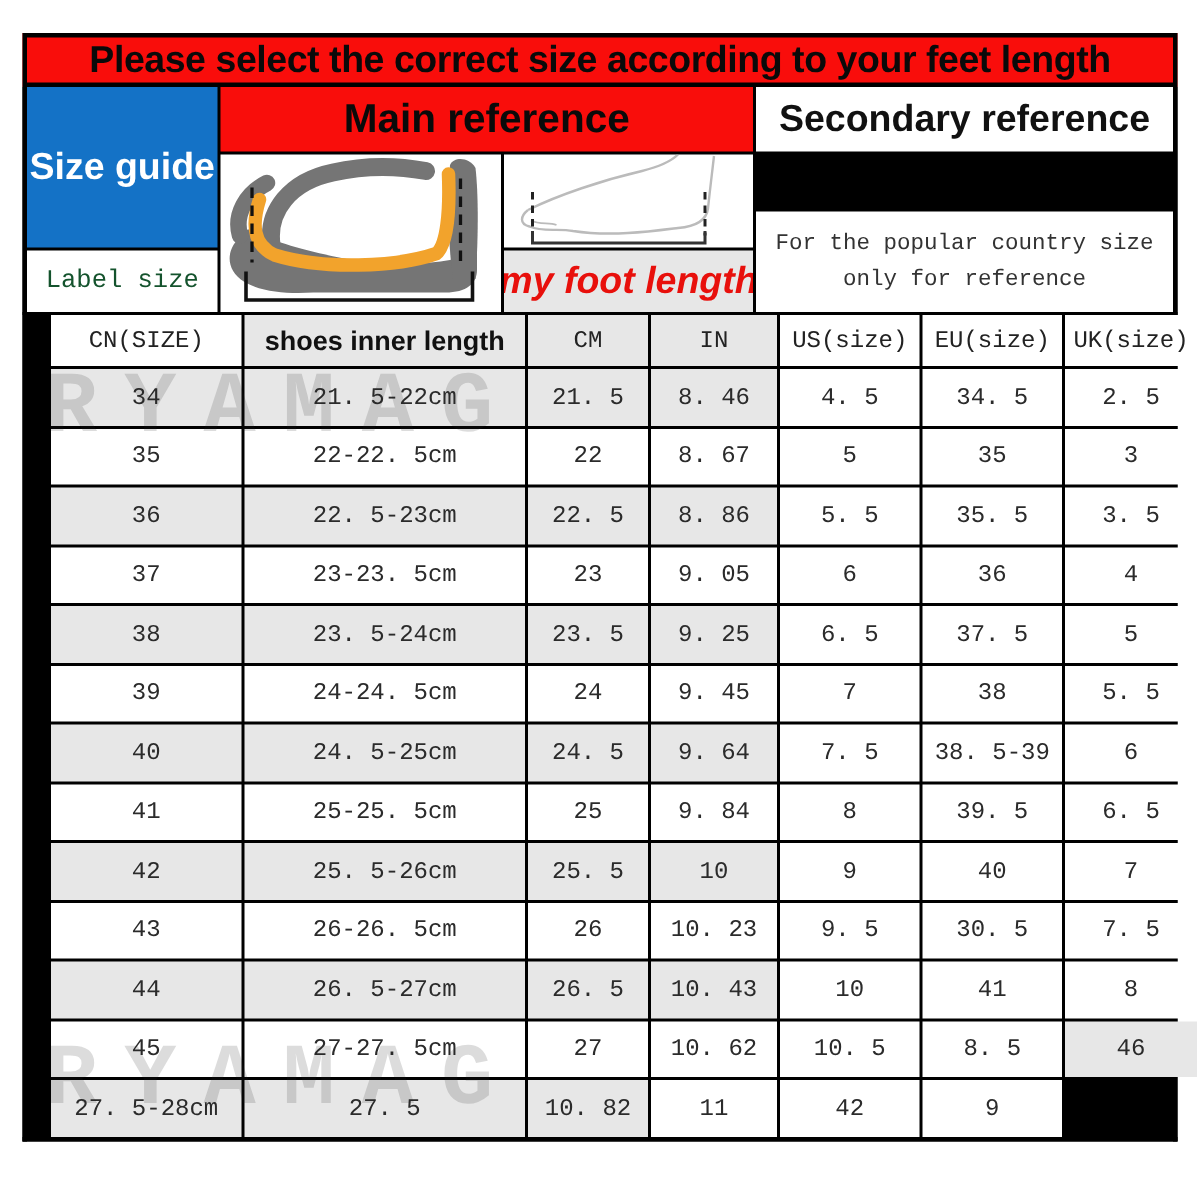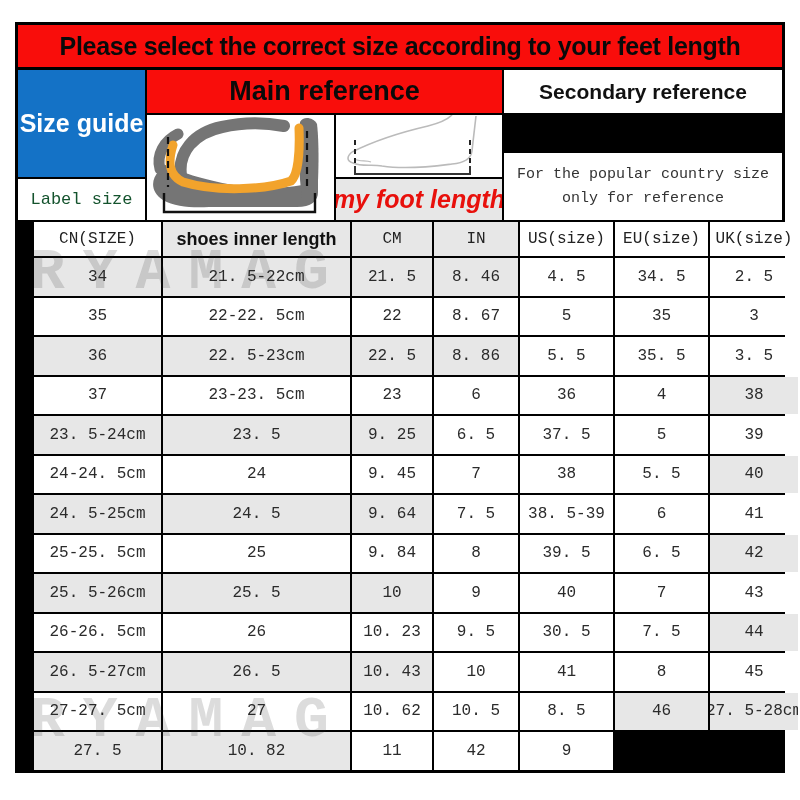--- a/index.html
+++ b/index.html
@@ -4,21 +4,21 @@
 <style>
   html,body{margin:0;padding:0;background:#fff;}
   .page{
     position:relative;width:800px;height:800px;background:#fff;overflow:hidden;
     font-family:"Liberation Mono",monospace;
   }
   .content{position:absolute;left:15px;top:22px;width:770px;z-index:1;}
 
   
   .banner{
-    box-sizing:border-box;height:48px;border:3px solid #000;
+    box-sizing:border-box;height:36px;border:3px solid #000;
     background:var(--banner-red,#F90D0B);
     display:flex;align-items:center;justify-content:center;
     font-family:"Liberation Sans",sans-serif;font-weight:700;font-size:25px;
     letter-spacing:-0.3px;color:#0a0a0a;white-space:nowrap;
   }
 
   
   .header-grid{
     display:grid;
     grid-template-columns:127px 187px 166px 278px;
@@ -31,21 +31,21 @@
     grid-column:1;grid-row:1/3;background:var(--guide-blue,#1472C6);
     color:#fff;font-family:"Liberation Sans",sans-serif;font-weight:700;font-size:25px;
   }
   .label-size{grid-column:1;grid-row:3;font-size:17px;color:#14532d;}
   .main-ref{
     grid-column:2/4;grid-row:1;background:var(--banner-red,#F90D0B);
     font-family:"Liberation Sans",sans-serif;font-weight:700;font-size:27px;color:#0a0a0a;
   }
   .sec-ref{
     grid-column:4;grid-row:1;
-    font-family:"Liberation Sans",sans-serif;font-weight:700;font-size:21px;color:#111;
+    font-family:"Liberation Sans",sans-serif;font-weight:700;font-size:25px;color:#111;
   }
   .shoe-cell{grid-column:2;grid-row:2/4;}
   .foot-cell{grid-column:3;grid-row:2;align-items:flex-end;}
   .my-foot{
     grid-column:3;grid-row:3;background:var(--shaded-cell-gray,#E7E7E7);
     font-family:"Liberation Sans",sans-serif;font-weight:700;font-size:25px;
     color:var(--foot-length-red,#E8100C);white-space:nowrap;font-style:italic;
   }
   .note-cell{grid-column:4;grid-row:2/4;flex-direction:column;font-size:15px;line-height:1.6;color:#333;text-align:center;margin-top:38px;}
 
@@ -158,20 +158,21 @@
         <div class="tc shaded">36</div>
         <div class="tc shaded">22. 5-23cm</div>
         <div class="tc shaded">22. 5</div>
         <div class="tc shaded">8. 86</div>
         <div class="tc">5. 5</div>
         <div class="tc">35. 5</div>
         <div class="tc">3. 5</div>
         <div class="tc">37</div>
         <div class="tc">23-23. 5cm</div>
         <div class="tc">23</div>
+        <div class="tc">9. 05</div>
         <div class="tc">6</div>
         <div class="tc">36</div>
         <div class="tc">4</div>
         <div class="tc shaded">38</div>
         <div class="tc shaded">23. 5-24cm</div>
         <div class="tc shaded">23. 5</div>
         <div class="tc shaded">9. 25</div>
         <div class="tc">6. 5</div>
         <div class="tc">37. 5</div>
         <div class="tc">5</div>

